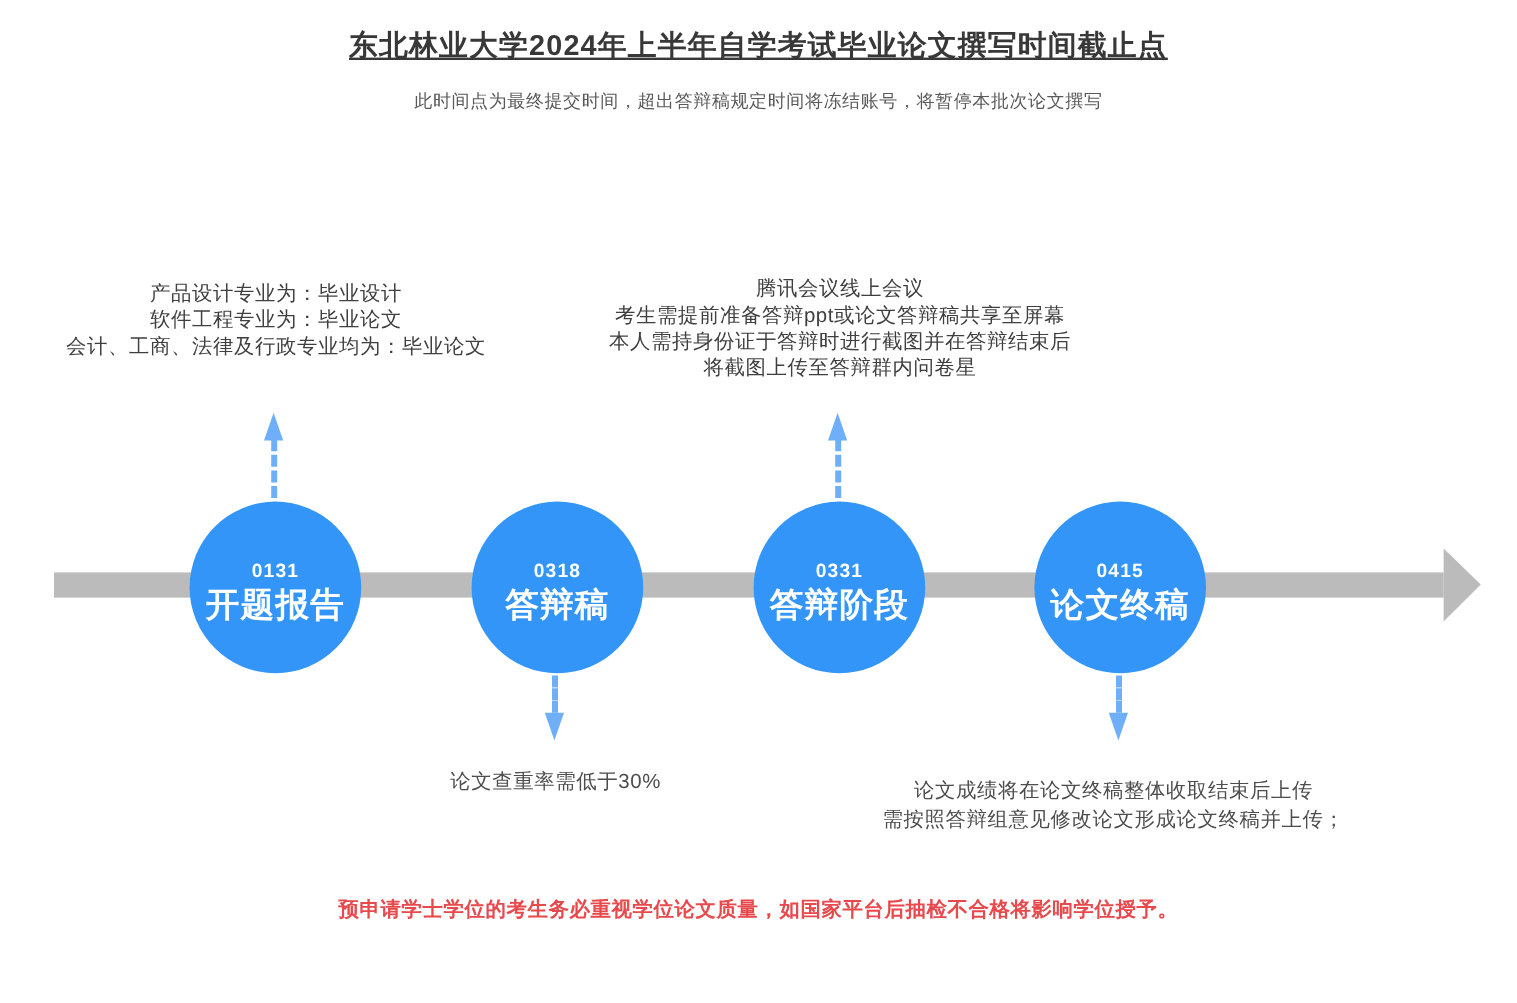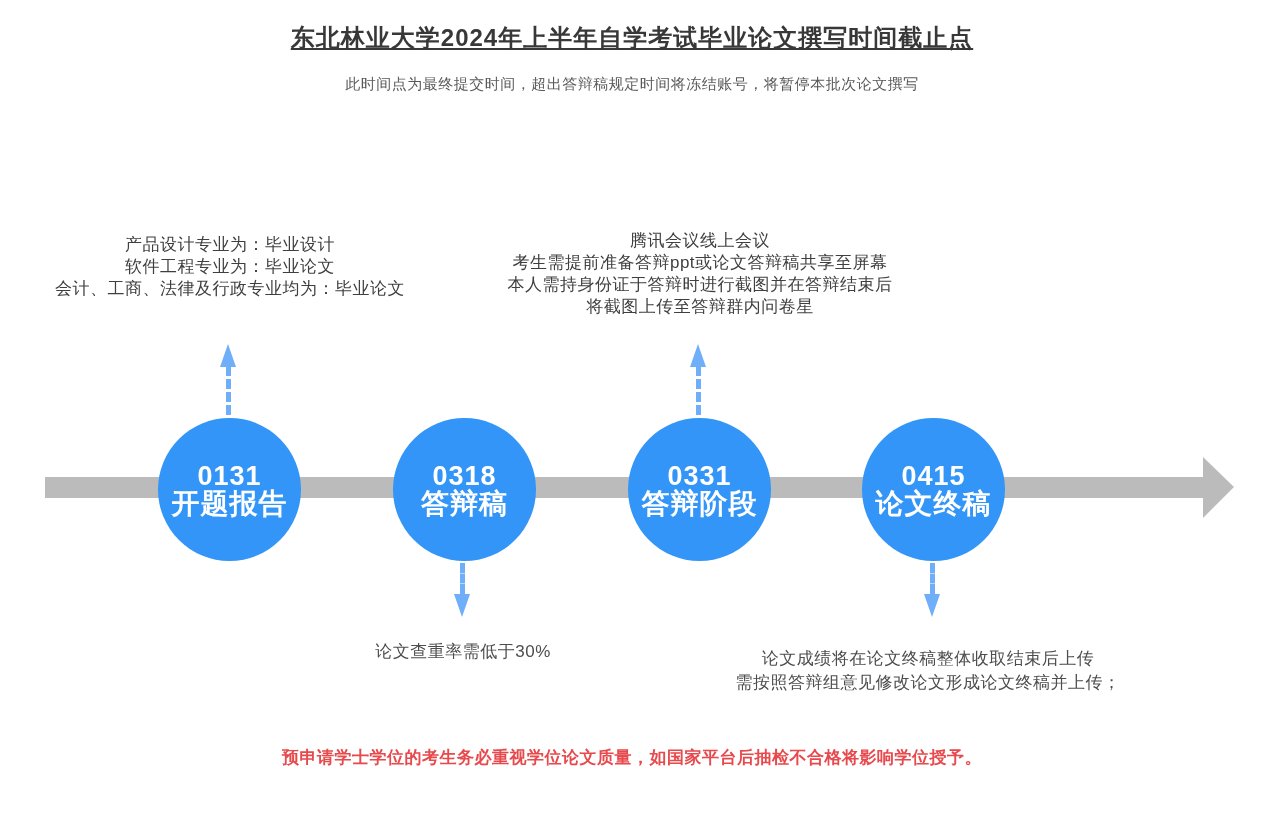--- a/index.html
+++ b/index.html
@@ -68,21 +68,21 @@
     flex-direction: column;
     align-items: center;
     justify-content: center;
     font-weight: bold;
     text-align: center;
   }
   .node--1 { left: 158px; }
   .node--2 { left: 393px; }
   .node--3 { left: 628px; }
   .node--4 { left: 862px; }
-  .node-date  { font-size: 27px; line-height: 27px; letter-spacing: 1px; }
+  .node-date  { font-size: 16px; line-height: 27px; letter-spacing: 1px; }
   .node-label { font-size: 28px; line-height: 27px; letter-spacing: 1px; }
 
   .dash-line {
     position: absolute;
     width: 0;
     border-left: 5px dashed var(--accent-light);
   }
   .dash--up1   { left: 226px; top: 366px; height: 49px; }
   .dash--up3   { left: 696px; top: 366px; height: 49px; }
   .dash--down2 { left: 460px; top: 563px; height: 31px; }

